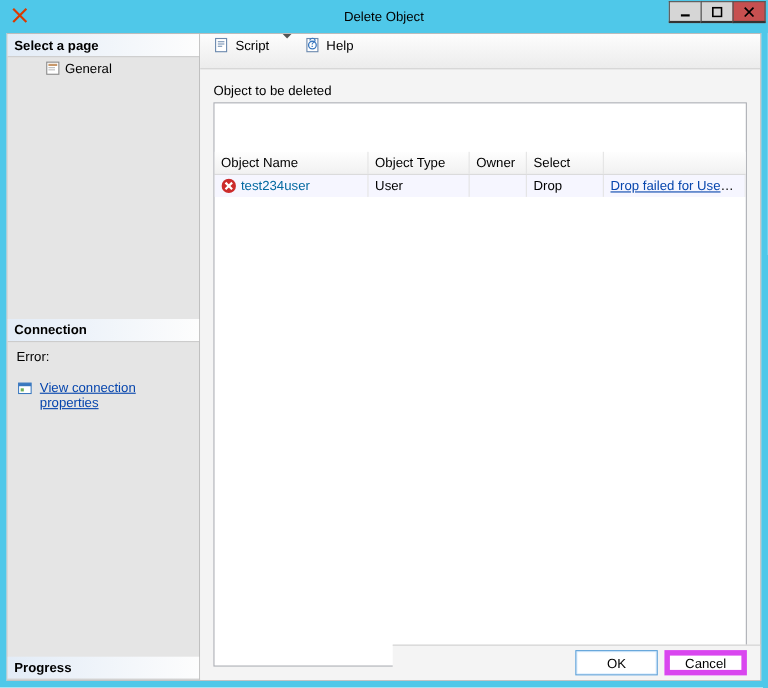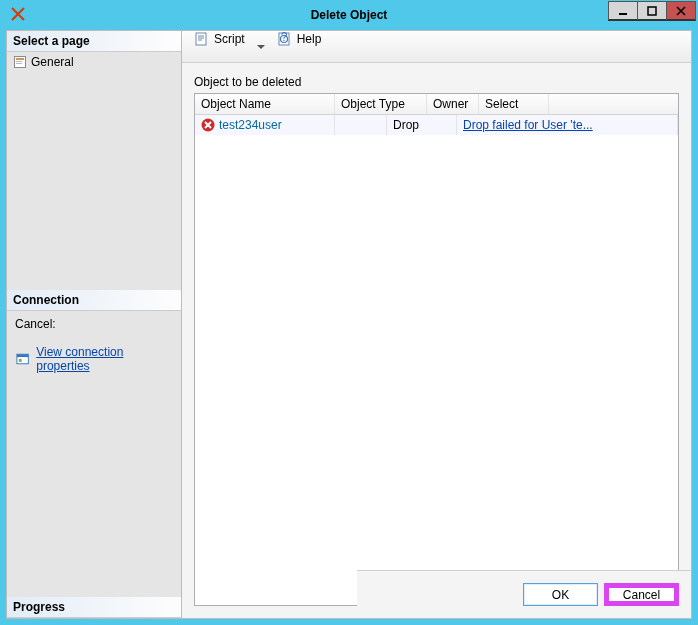--- a/index.html
+++ b/index.html
@@ -1,67 +1,67 @@
 <!DOCTYPE html>
 <html><head>
 <meta charset="utf-8">
 <style>
 * { box-sizing: border-box; margin: 0; padding: 0; font-family: "Segoe UI", Tahoma, sans-serif; font-size: 12px; }
 body { background: #4fc8e9; width: 698px; height: 625px; position: relative; }
 
 .titlebar { height: 30px; background: #4fc8e9; display: flex; align-items: center; position: relative; }
 .titlebar .close-x { position: absolute; left: 10px; top: 6px; width: 16px; height: 16px; }
-.titlebar .title { flex: 1; text-align: center; color: #000; font-size: 12px; font-weight: bold; }
+.titlebar .title { flex: 1; text-align: center; color: #000; font-size: 12px; }
 .win-controls { position: absolute; right: 2px; top: 1px; display: flex; }
 .win-btn { width: 30px; height: 20px; border: 1px solid #555; border-bottom: 2px solid #333; background: #d6d6d6; display: flex; align-items: center; justify-content: center; margin-left: -1px; }
 .win-btn.min { }
 .win-btn.max { }
 .win-btn.cls { background: #c75050; }
 .win-btn svg { display: block; }
 
 .client { position: absolute; top: 30px; left: 6px; right: 6px; bottom: 6px; background: #fff; border: 1px solid #bcbcbc; }
 
 .sidebar { position: absolute; left: 0; top: 0; width: 175px; bottom: 0; background: #e5e5e5; border-right: 1px solid #bcbcbc; display: flex; flex-direction: column; }
 .section-header { background: linear-gradient(to right, #e3ecf7, #fdfdfd); padding: 3px 6px; font-weight: bold; border-bottom: 1px solid #ccc; }
 
 .page-list { flex: 0 0 auto; }
-.page-item { display: flex; align-items: flex-end; padding: 3px 6px; cursor: pointer; }
+.page-item { display: flex; align-items: flex-end; padding: 3px 6px; cursor: pointer; margin-left: 28px; }
 .page-item .pg-icon { width: 14px; height: 14px; margin-right: 4px; }
 .page-fill { flex: 1; }
 
 .conn-body { padding: 6px 8px; }
 .conn-row { margin-bottom: 14px; }
-.conn-link-row { display: flex; align-items: center; margin-top: 14px; }
+.conn-link-row { display: flex; margin-top: 14px; }
 .conn-link-row .lnk-icon { width: 16px; height: 16px; margin-right: 6px; }
 .link { color: #0645ad; text-decoration: underline; cursor: pointer; }
 
 .prog-body { display: flex; align-items: center; padding: 8px; }
 .prog-body .err-icon { width: 24px; height: 24px; margin-right: 10px; }
 
 .main { position: absolute; left: 175px; top: 0; right: 0; bottom: 0; background: #f4f4f4; display: flex; flex-direction: column; }
-.toolbar { height: 32px; background: linear-gradient(#fdfdfd,#ececec); border-bottom: 1px solid #d0d0d0; display: flex; align-items: flex-end; padding: 13px 8px; gap: 4px; }
+.toolbar { height: 32px; background: linear-gradient(#fdfdfd,#ececec); border-bottom: 1px solid #d0d0d0; display: flex; align-items: flex-start; padding: 0 8px; gap: 4px; }
 .tool-btn { display: flex; align-items: center; gap: 4px; padding: 2px 4px; cursor: pointer; }
 .caret { width: 0; height: 0; border-left: 4px solid transparent; border-right: 4px solid transparent; border-top: 4px solid #555; margin: 0 4px; }
 
 .content { flex: 1; padding: 12px; position: relative; }
 .content-label { margin-bottom: 4px; }
 
 .grid-panel { position: absolute; left: 12px; right: 12px; top: 30px; bottom: 12px; border: 1px solid #abadb3; background: #fff; overflow: hidden; }
-.grid-head { display: flex; background: linear-gradient(#fefefe,#f1f1f1); border-bottom: 1px solid #d4d4d4; }
+.grid-head { display: flex; background: linear-gradient(#fefefe,#f1f1f1); border-bottom: 1px solid #d4d4d4; margin-top: 44px; }
 .grid-head div, .grid-row > div { padding: 3px 6px; border-right: 1px solid #e4e4e4; overflow: hidden; white-space: nowrap; text-overflow: ellipsis; }
 .grid-head div { font-weight: normal; }
 .col-name { width: 140px; display: flex; align-items: center; gap: 4px; }
 .col-type { width: 92px; }
 .col-owner { width: 52px; }
 .col-status { width: 70px; }
 .col-msg { flex: 1; }
 .grid-row { display: flex; background: #f6f6ff; }
 .grid-row .err-sm { width: 14px; height: 14px; flex-shrink: 0; }
 
-.footer { position: absolute; left: 175px; right: 0; bottom: 0; height: 48px; background: #f4f4f4; border-top: 1px solid #d0d0d0; display: flex; align-items: center; justify-content: flex-end; padding-right: 12px; gap: 6px; margin-top: 26px; }
+.footer { position: absolute; left: 175px; right: 0; bottom: 0; height: 32px; background: #f4f4f4; border-top: 1px solid #d0d0d0; display: flex; align-items: center; justify-content: flex-end; padding-right: 12px; gap: 6px; margin-top: 26px; }
 .btn { min-width: 75px; height: 23px; background: #fff; border: 5px solid #d946ef; cursor: pointer; }
 .btn.default { border: 1px solid #5a9fd8; box-shadow: 0 0 0 1px #dbeeff inset; }
 </style>
 </head>
 <body>
 
 <div class="titlebar">
   <svg class="close-x" viewBox="0 0 16 16">
       <path d="M2 2 L14 14 M14 2 L2 14" stroke="#d83b01" stroke-width="2"></path>
     </svg>
@@ -97,21 +97,21 @@
             <rect x="3" y="6" width="6" height="1" fill="#bbb"></rect>
             <rect x="3" y="8" width="6" height="1" fill="#bbb"></rect>
           </svg>
         <span>General</span>
       </div>
     </div>
     <div class="page-fill"></div>
 
     <div class="section-header">Connection</div>
     <div class="conn-body">
-      <div class="conn-row">Cancel:</div>
+      <div class="conn-row">Error:</div>
       <div class="conn-link-row">
         <svg class="lnk-icon" viewBox="0 0 16 16">
             <rect x="2" y="3" width="12" height="10" fill="#fff" stroke="#3a78bf"></rect>
             <rect x="2" y="3" width="12" height="3" fill="#3a78bf"></rect>
             <rect x="4" y="8" width="3" height="3" fill="#6fb15a"></rect>
           </svg>
         <span class="link">View connection properties</span>
       </div>
     </div>
     <div style="flex:1"></div>
@@ -149,20 +149,21 @@
           <div class="col-status">Select</div>
         </div>
         <div class="grid-row">
           <div class="col-name">
             <svg class="err-sm" viewBox="0 0 14 14">
                 <circle cx="7" cy="7" r="6.5" fill="#cc2b2b"></circle>
                 <path d="M4 4 L10 10 M10 4 L4 10" stroke="#fff" stroke-width="2"></path>
               </svg>
             <span style="color:#0369a1">test234user</span>
           </div>
+          <div class="col-type">User</div>
           <div class="col-owner"></div>
           <div class="col-status">Drop</div>
           <div class="col-msg"><span class="link">Drop failed for User 'te...</span></div>
         </div>
       </div>
     </div>
 
     <div class="footer">
       <button class="btn default">OK</button>
       <button class="btn">Cancel</button>

